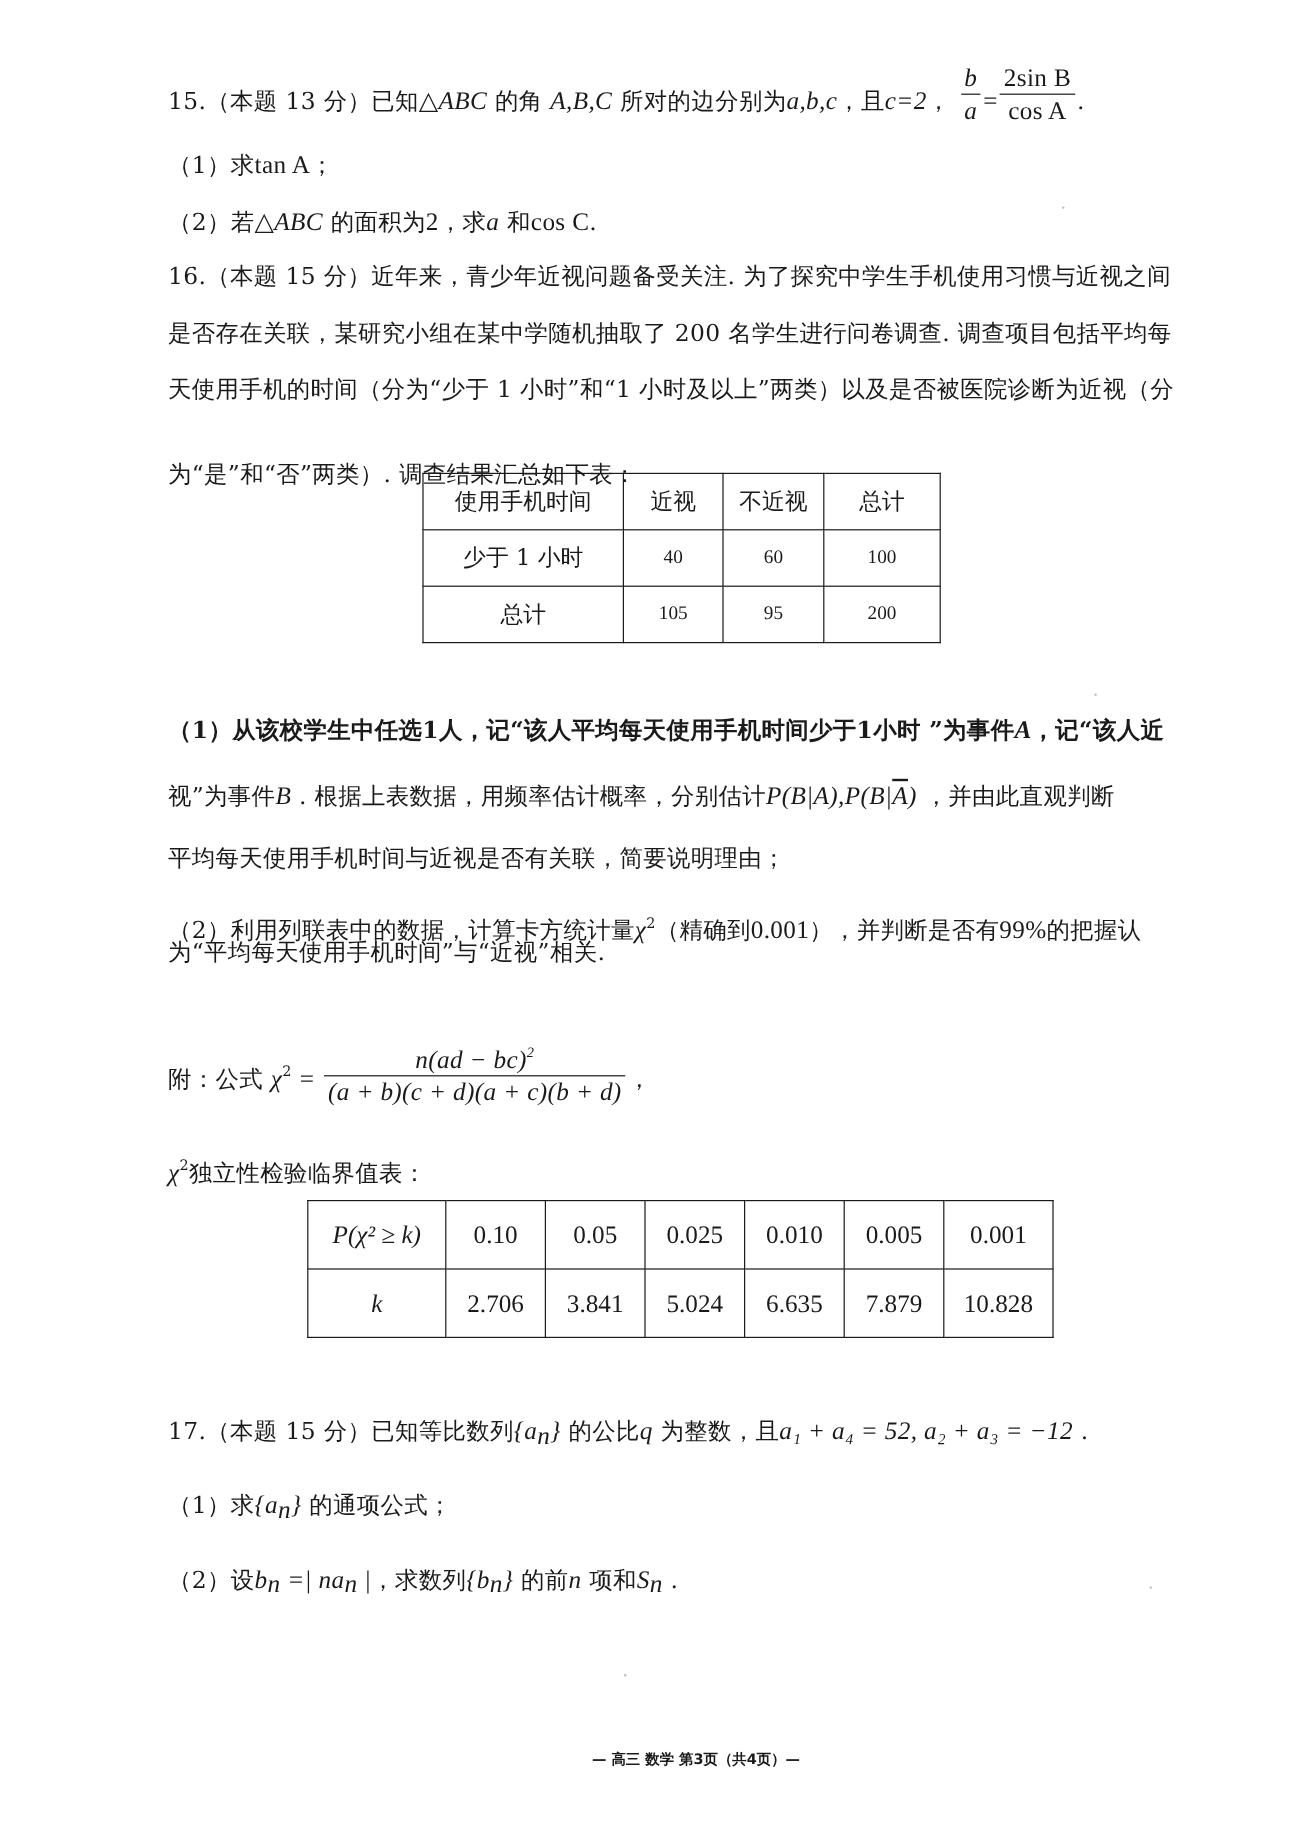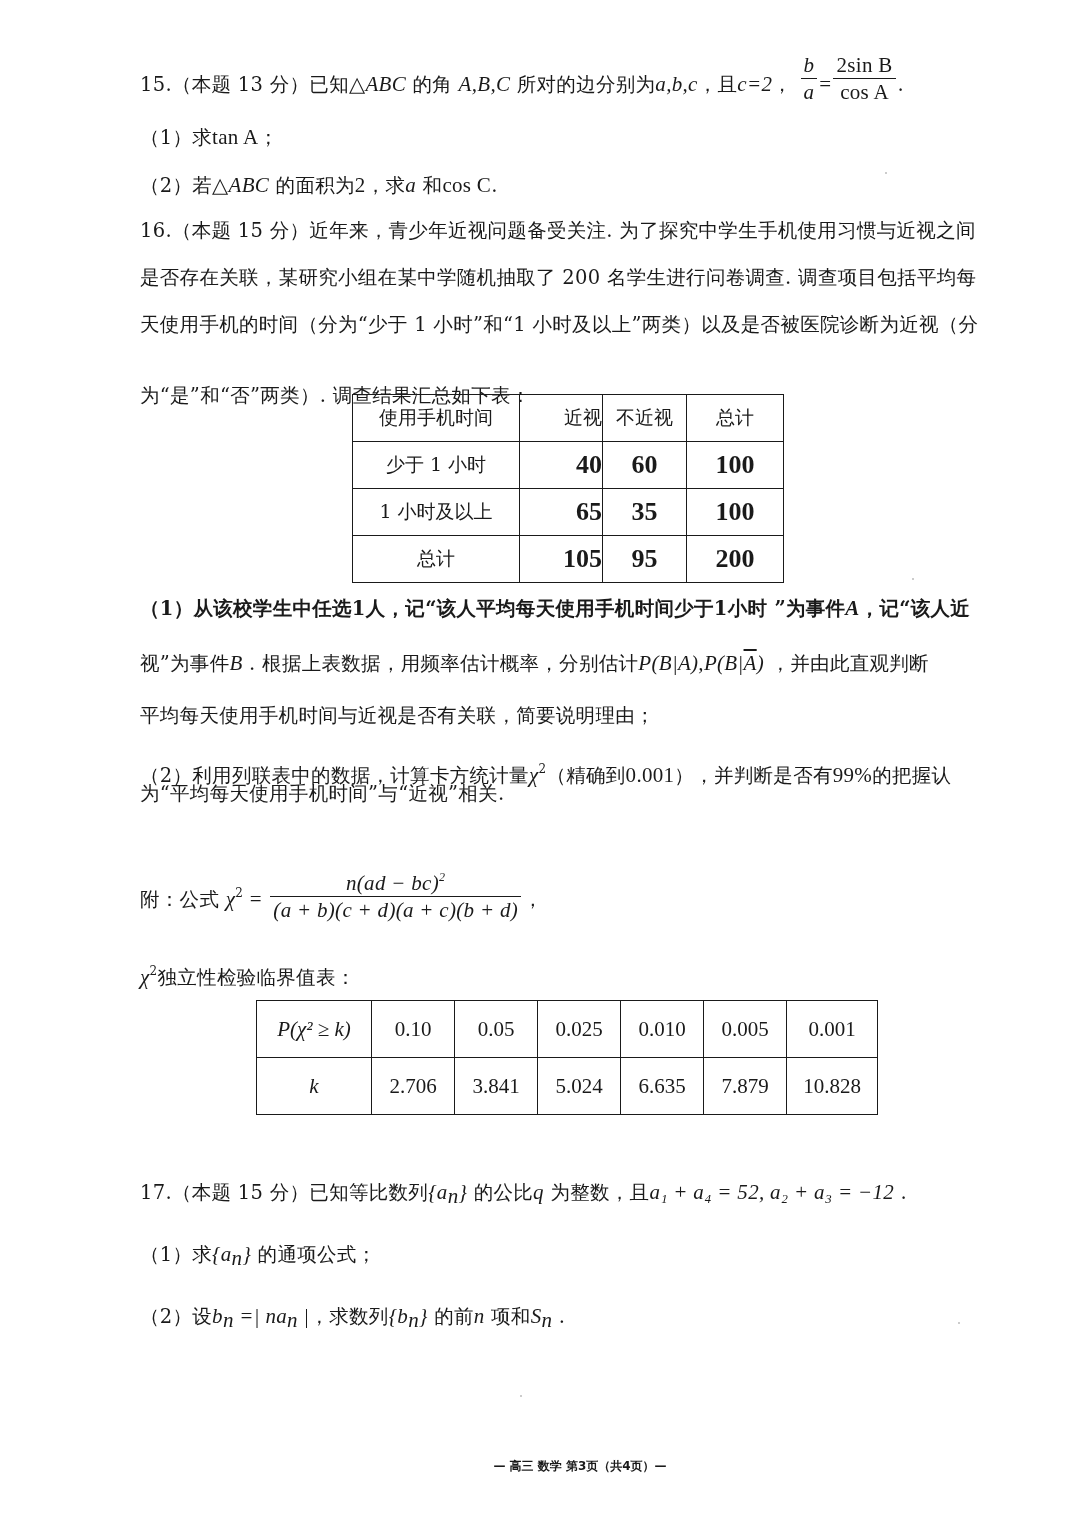--- a/index.html
+++ b/index.html
@@ -24,24 +24,24 @@
   table.data {
     position: absolute; border-collapse: collapse;
     font-family: "DejaVu Serif", "Liberation Serif", serif; font-size: 19px;
   }
   table.data td {
     border: 1.8px solid #1a1a1a; text-align: center; padding: 0;
   }
   #survey-table { left: 352px; top: 394px; }
   #survey-table td { height: 46px; }
   #survey-table td:nth-child(1) { width: 166px; border-radius: 15px; }
-  #survey-table td:nth-child(2) { width: 82px; text-align: right; }
+  #survey-table td:nth-child(2) { width: 82px; }
   #survey-table td:nth-child(3) { width: 83px; }
   #survey-table td:nth-child(4) { width: 96px; }
-  #survey-table td.num { font-family: "Liberation Serif", serif; font-size: 26px; font-weight: bold; }
+  #survey-table td.num { font-family: "Liberation Serif", serif; font-size: 16px; }
 
   #critical-table { left: 256px; top: 1000px; }
   #critical-table td { height: 56px; font-family: "Liberation Serif", serif; font-size: 21px; width: 82px; }
   #critical-table td:first-child { width: 114px; margin-left: 14px; }
   #critical-table td:last-child { width: 90px; }
 
   .footer {
     position: absolute; top: 1458px; left: 0; width: 1080px; text-align: center;
     font-family: "DejaVu Sans", "Liberation Sans", sans-serif; font-size: 12px; font-weight: bold; padding-left: 40px;
   }
@@ -73,26 +73,20 @@
       <tr>
     <td>使用手机时间</td>
     <td>近视</td>
     <td>不近视</td>
     <td>总计</td>
   </tr>
   <tr>
     <td>少于 1 小时</td>
     <td class="num">40</td>
     <td class="num">60</td>
-    <td class="num">100</td>
-  </tr>
-  <tr>
-    <td>1 小时及以上</td>
-    <td class="num">65</td>
-    <td class="num">35</td>
     <td class="num">100</td>
   </tr>
   <tr>
     <td>总计</td>
     <td class="num">105</td>
     <td class="num">95</td>
     <td class="num">200</td>
   </tr>
 </tbody>
   </table>

